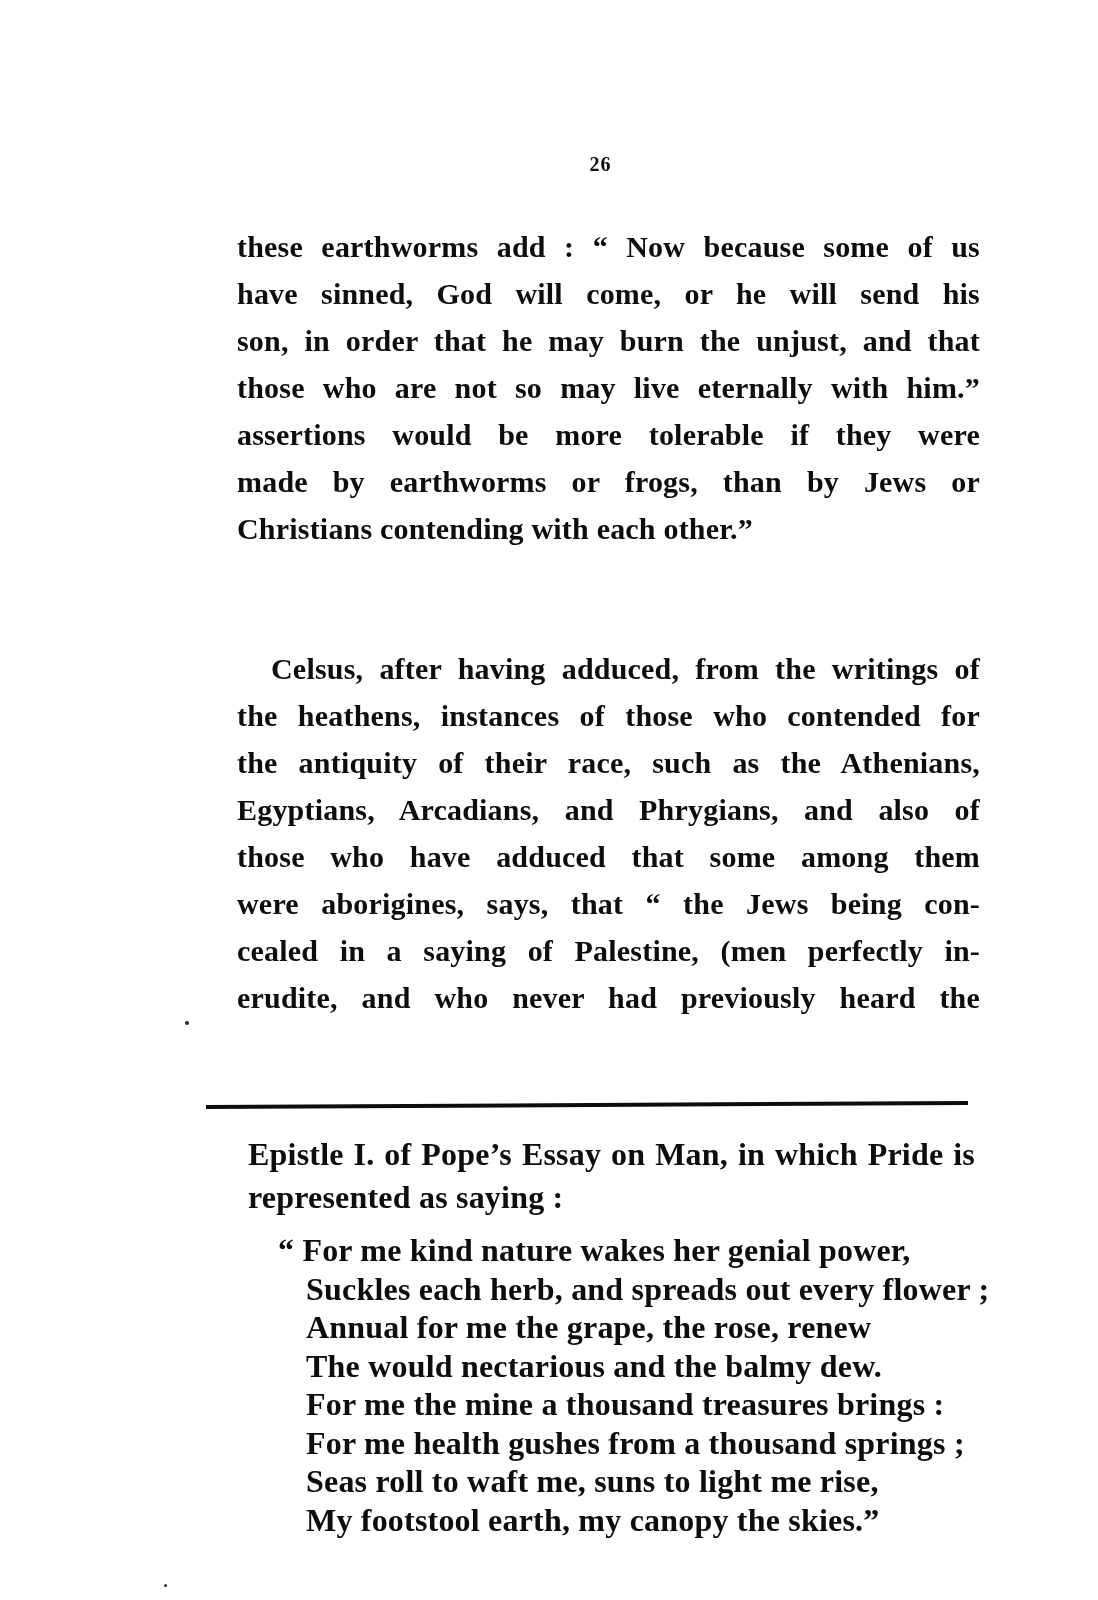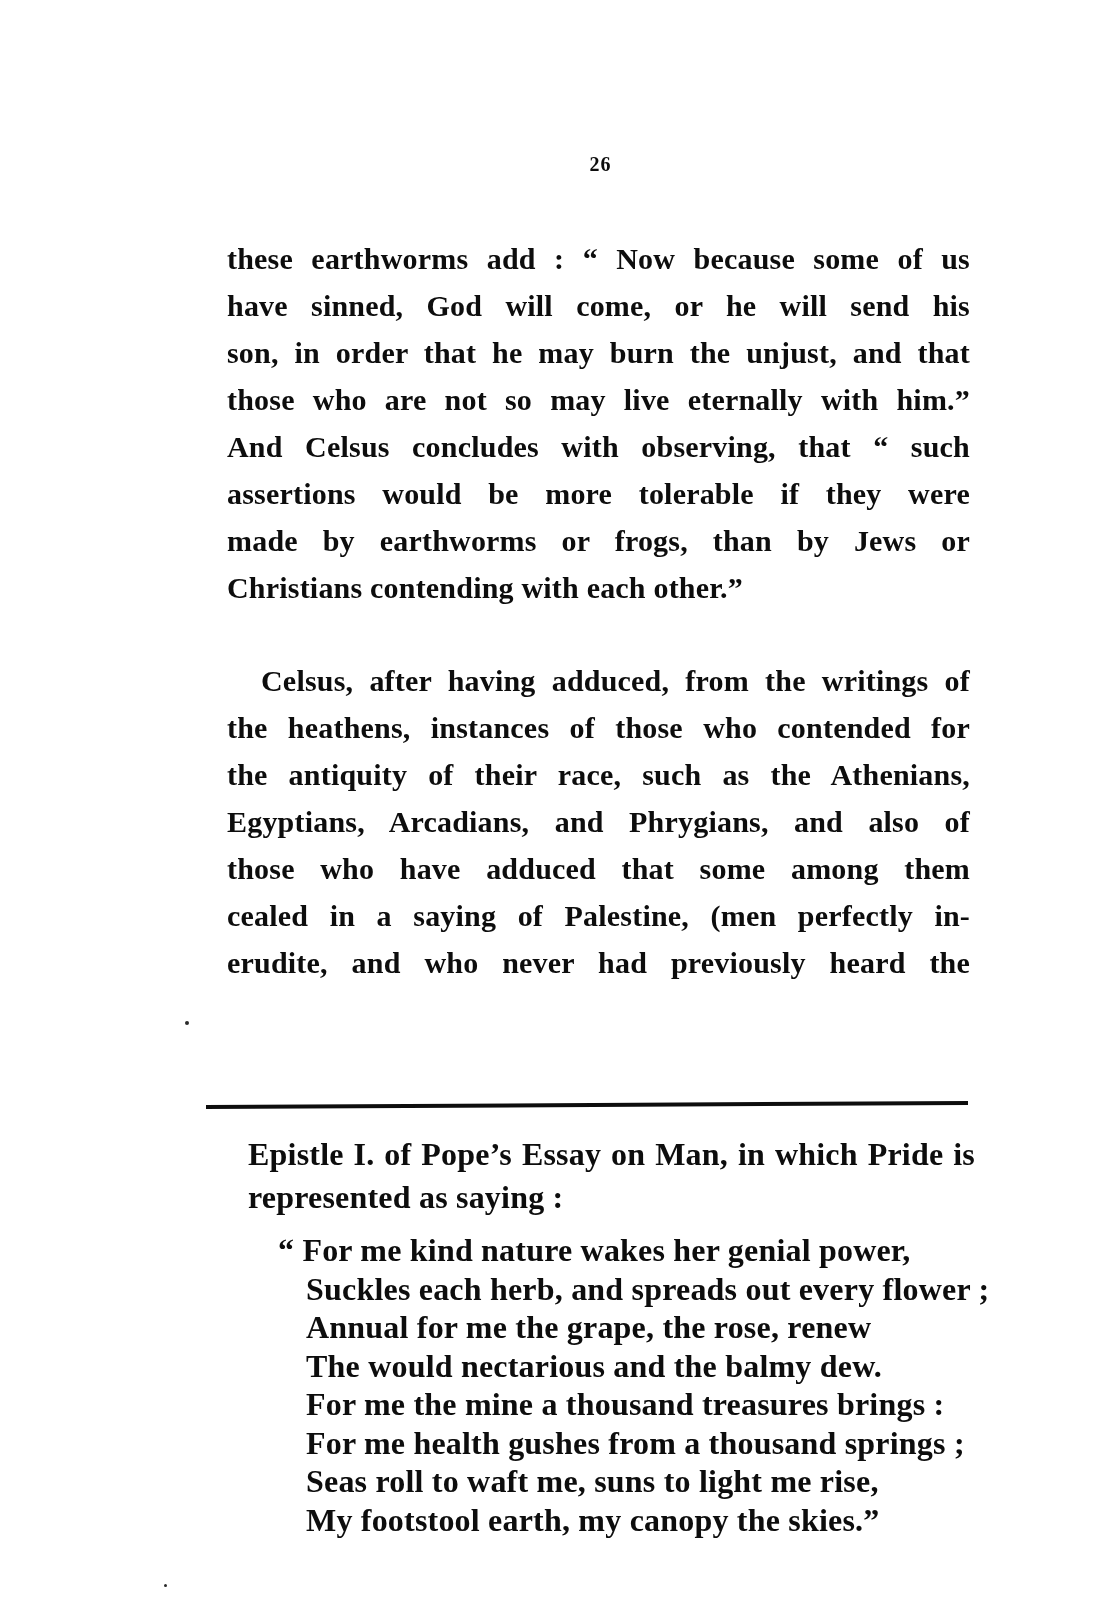--- a/index.html
+++ b/index.html
@@ -21,26 +21,25 @@
     position: absolute;
     top: 153px;
     left: 228px;
     width: 745px;
     text-align: center;
     font-size: 20px;
     letter-spacing: 1px;
   }
   .para {
     position: absolute;
-    left: 227px;
+    left: 237px;
     width: 743px;
     font-size: 30px;
     line-height: 47px;
     letter-spacing: 0.2px;
-    margin-top: 12px;
   }
   .para1 { top: 223px; }
   .para2 { top: 645px; }
   .line { white-space: nowrap; }
   .justify .line {
     text-align: justify;
     text-align-last: justify;
   }
   .justify .line:last-child {
     text-align: right;
@@ -93,32 +92,32 @@
 
 <div class="page">
 
   <div class="page-number">26</div>
 
   <div class="para para1 justify">
       <div class="line">these earthworms add : “ Now because some of us</div>
       <div class="line">have sinned, God will come, or he will send his</div>
       <div class="line">son, in order that he may burn the unjust, and that</div>
       <div class="line">those who are not so may live eternally with him.”</div>
-      <div class="line">And Celsus concludes with observing, that “ such</div>
       <div class="line">assertions would be more tolerable if they were</div>
       <div class="line">made by earthworms or frogs, than by Jews or</div>
       <div class="line">Christians contending with each other.”</div>
     </div>
 
   <div class="para para2 justify justify-last indent-first">
       <div class="line">Celsus, after having adduced, from the writings of</div>
       <div class="line">the heathens, instances of those who contended for</div>
       <div class="line">the antiquity of their race, such as the Athenians,</div>
       <div class="line">Egyptians, Arcadians, and Phrygians, and also of</div>
       <div class="line">those who have adduced that some among them</div>
+      <div class="line">were aborigines, says, that “ the Jews being con-</div>
       <div class="line">cealed in a saying of Palestine, (men perfectly in-</div>
       <div class="line">erudite, and who never had previously heard the</div>
     </div>
 
   <div class="footnote-rule"></div>
 
   <div class="footnote justify">
       <div class="line">Epistle I. of Pope’s Essay on Man, in which Pride is</div>
       <div class="line">represented as saying :</div>
     </div>

